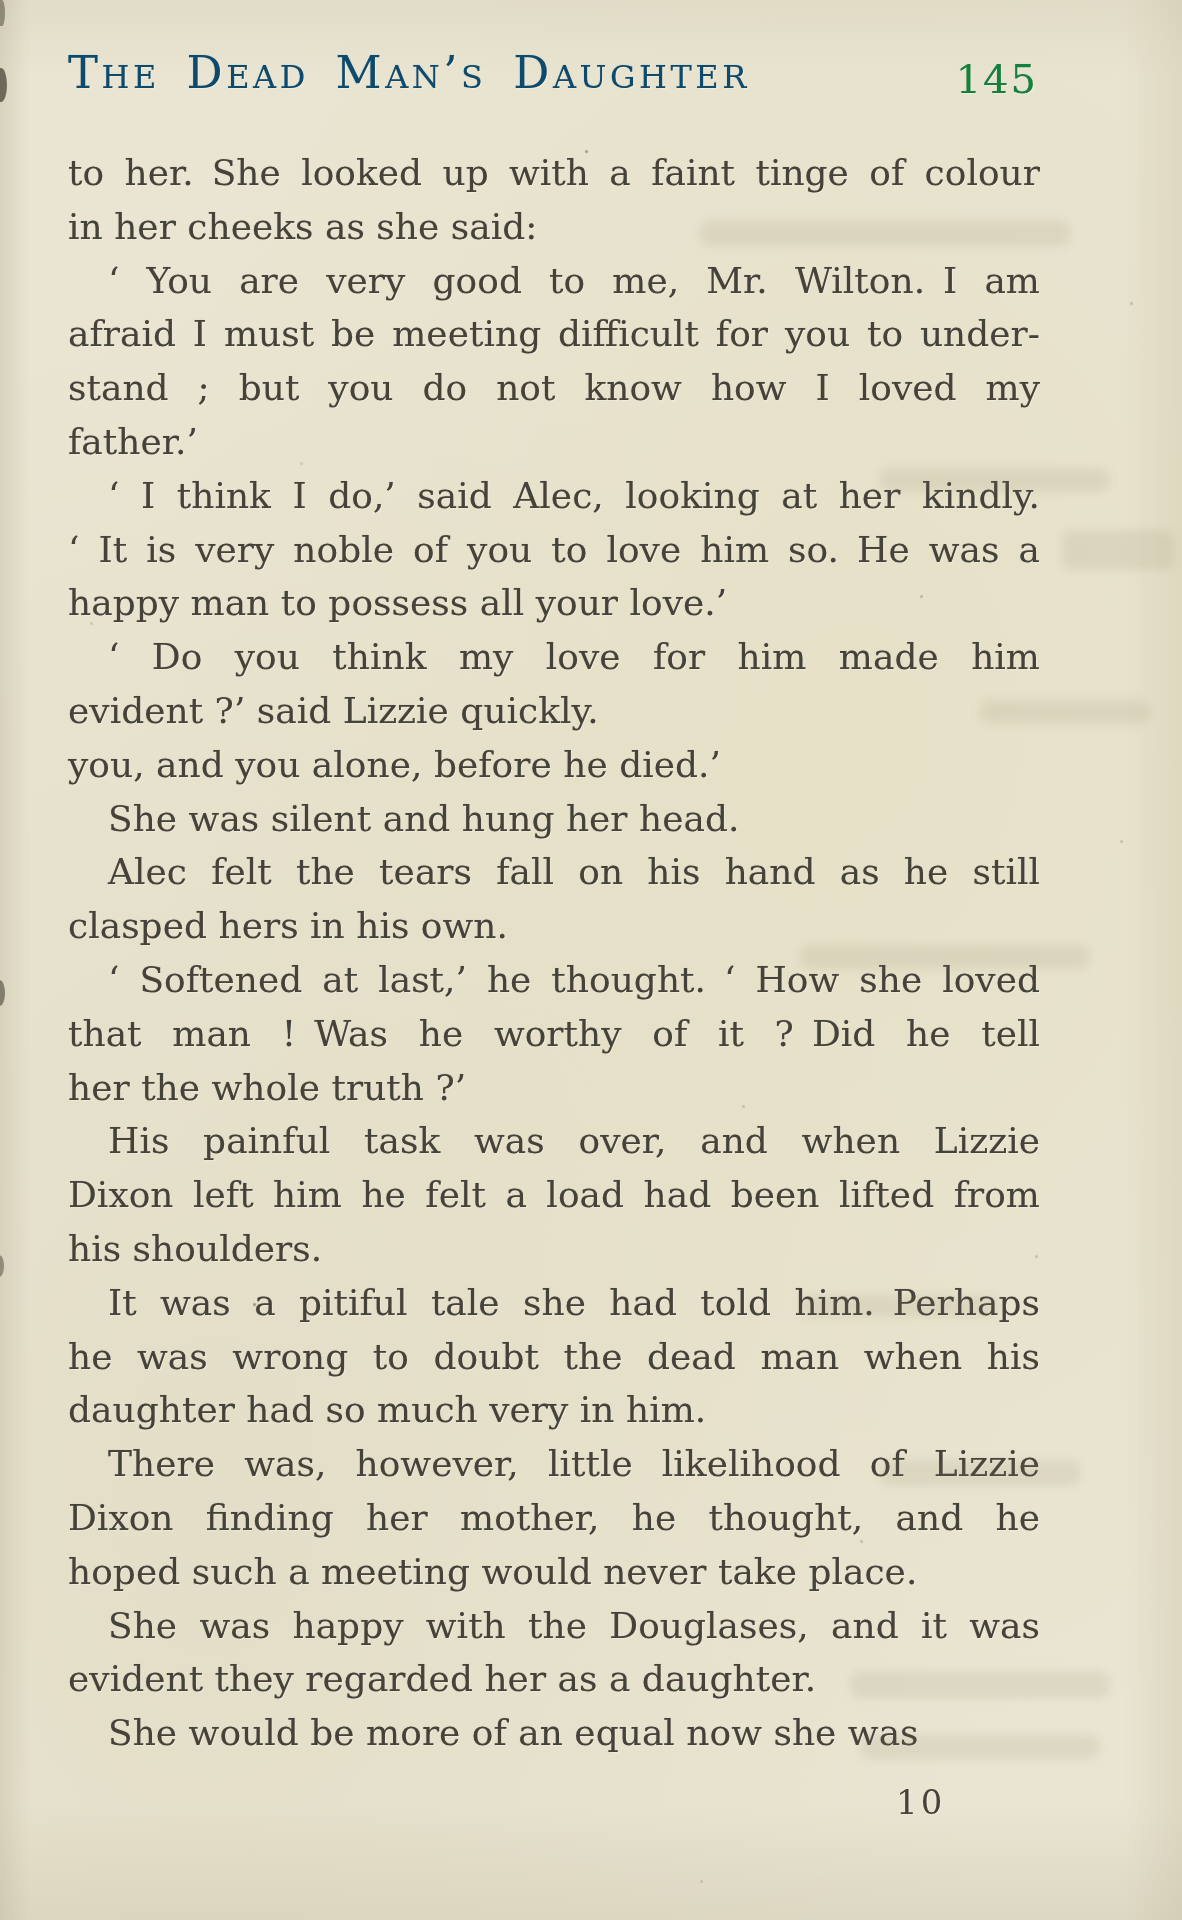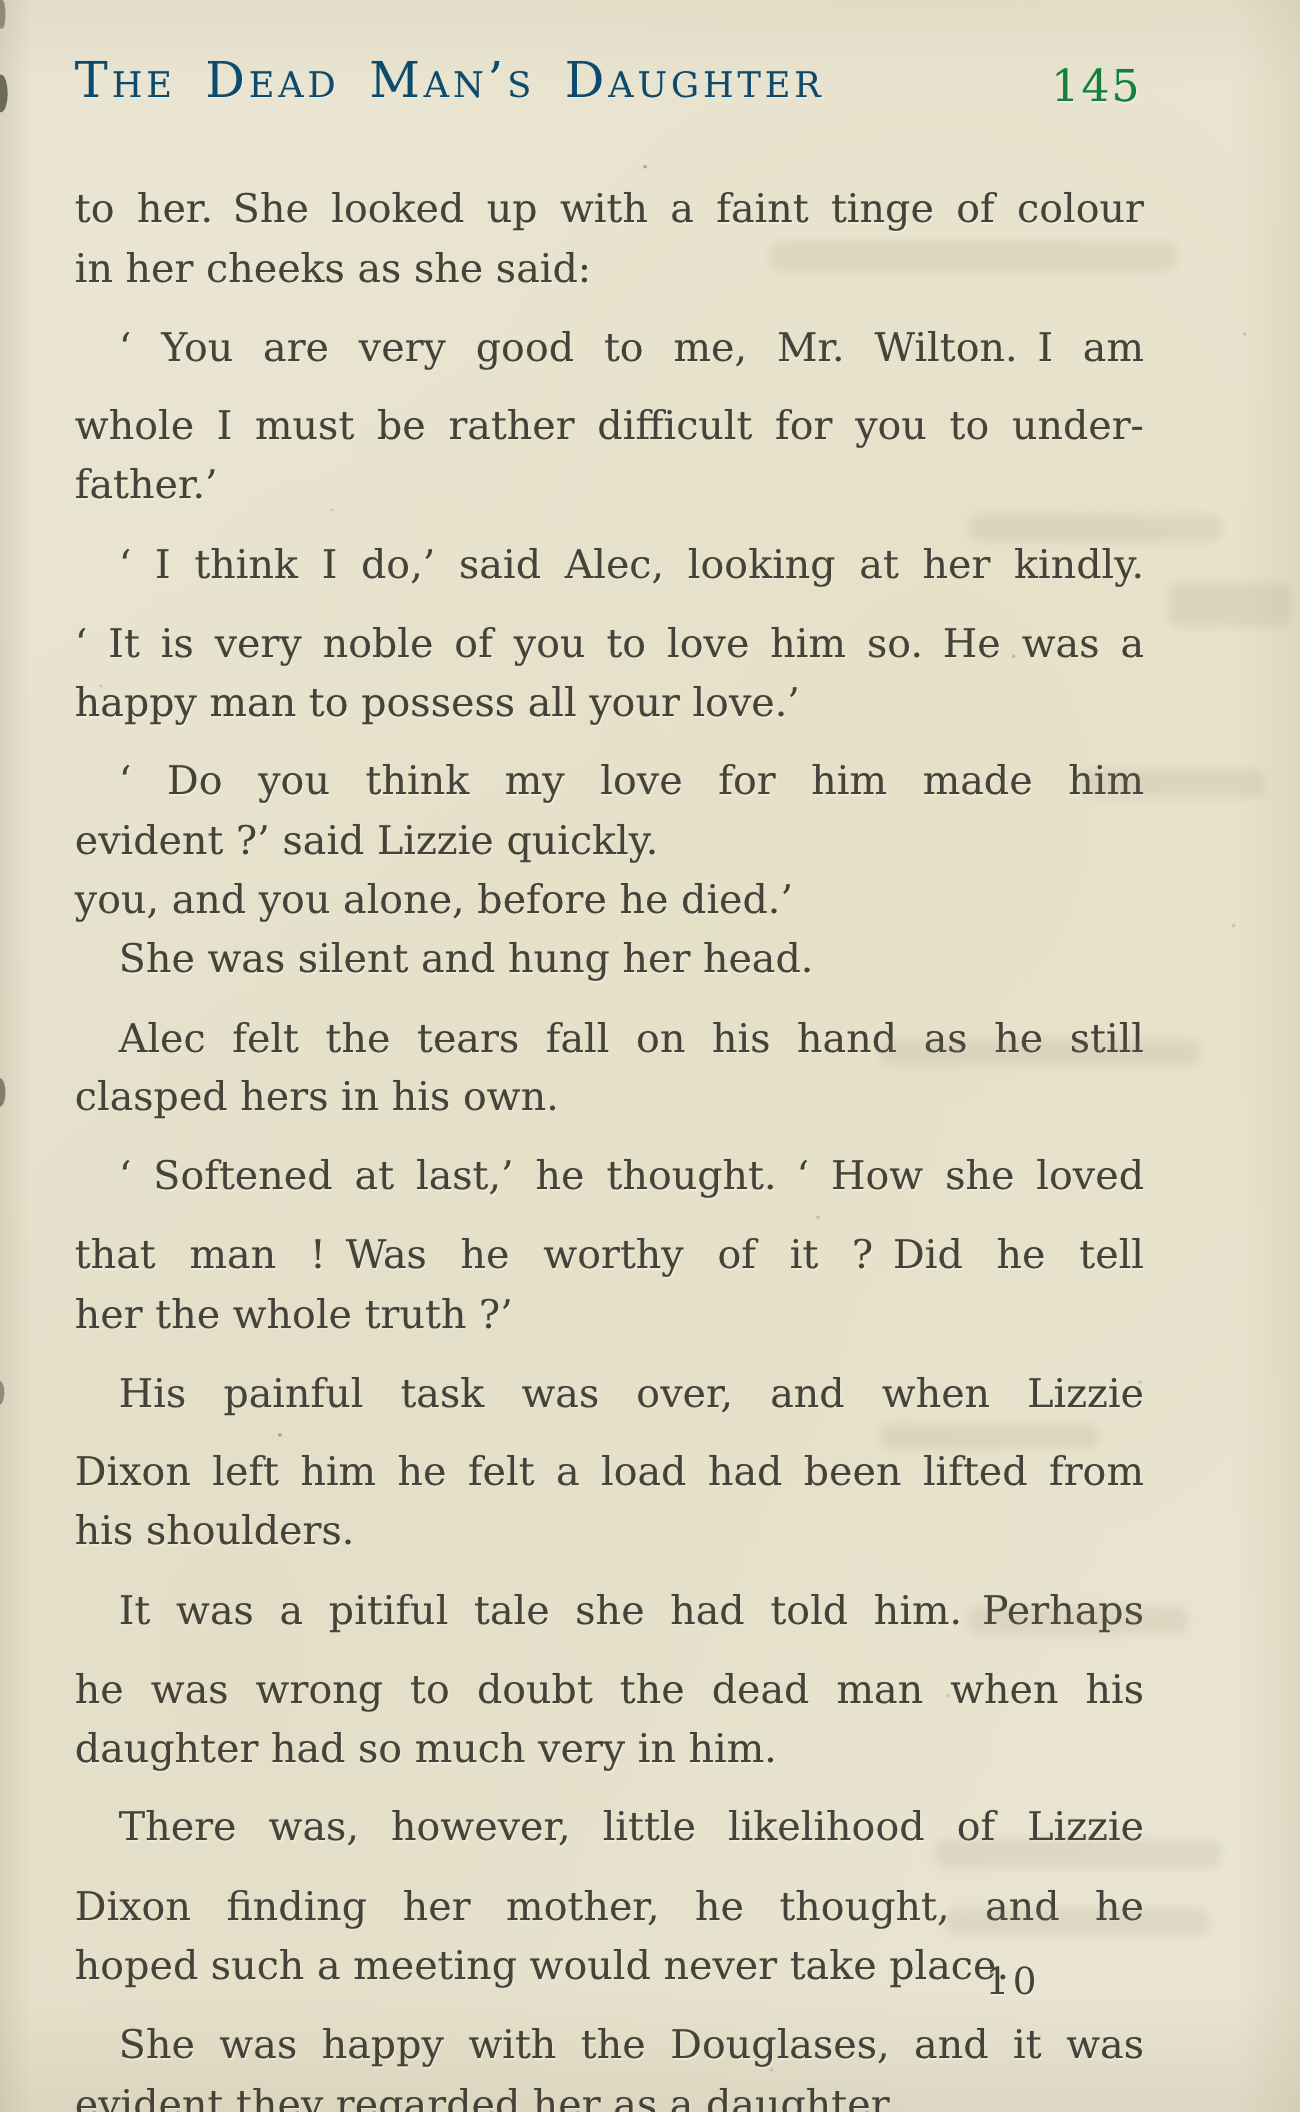--- a/index.html
+++ b/index.html
@@ -56,21 +56,20 @@
     height: 53.8px;
     line-height: 53.8px;
     white-space: nowrap;
     overflow: visible;
   }
   .text-block .line.just {
     white-space: normal;
     text-align: justify;
     text-align-last: justify;
     overflow: hidden;
-    margin-top: 18px;
   }
   .text-block .line.ind { text-indent: 40px; }
 
   .signature-mark {
     position: absolute;
     left: 896px; top: 1782px;
     font-size: 34px;
     letter-spacing: 3px;
     color: #46433a;
     text-shadow: 1px 1.2px 0 rgba(252,248,235,0.5);
@@ -114,21 +113,22 @@
 
   <div class="header-row">
     <div class="running-title">The Dead Man’s Daughter</div>
     <div class="page-number">145</div>
   </div>
 
   <div class="text-block">
       <div class="line just">to her. She looked up with a faint tinge of colour</div>
       <div class="line">in her cheeks as she said:</div>
       <div class="line just ind">‘ You are very good to me, Mr. Wilton. I am</div>
-      <div class="line just">whole I must be rather difficult for you to under-</div>
+      <div class="line just">afraid I must be meeting difficult for you to under-</div>
+      <div class="line just">stand ; but you do not know how I loved my</div>
       <div class="line">father.’</div>
       <div class="line just ind">‘ I think I do,’ said Alec, looking at her kindly.</div>
       <div class="line just">‘ It is very noble of you to love him so. He was a</div>
       <div class="line">happy man to possess all your love.’</div>
       <div class="line just ind">‘ Do you think my love for him made him</div>
       <div class="line">evident ?’ said Lizzie quickly.</div>
       <div class="line">you, and you alone, before he died.’</div>
       <div class="line ind">She was silent and hung her head.</div>
       <div class="line just ind">Alec felt the tears fall on his hand as he still</div>
       <div class="line">clasped hers in his own.</div>

